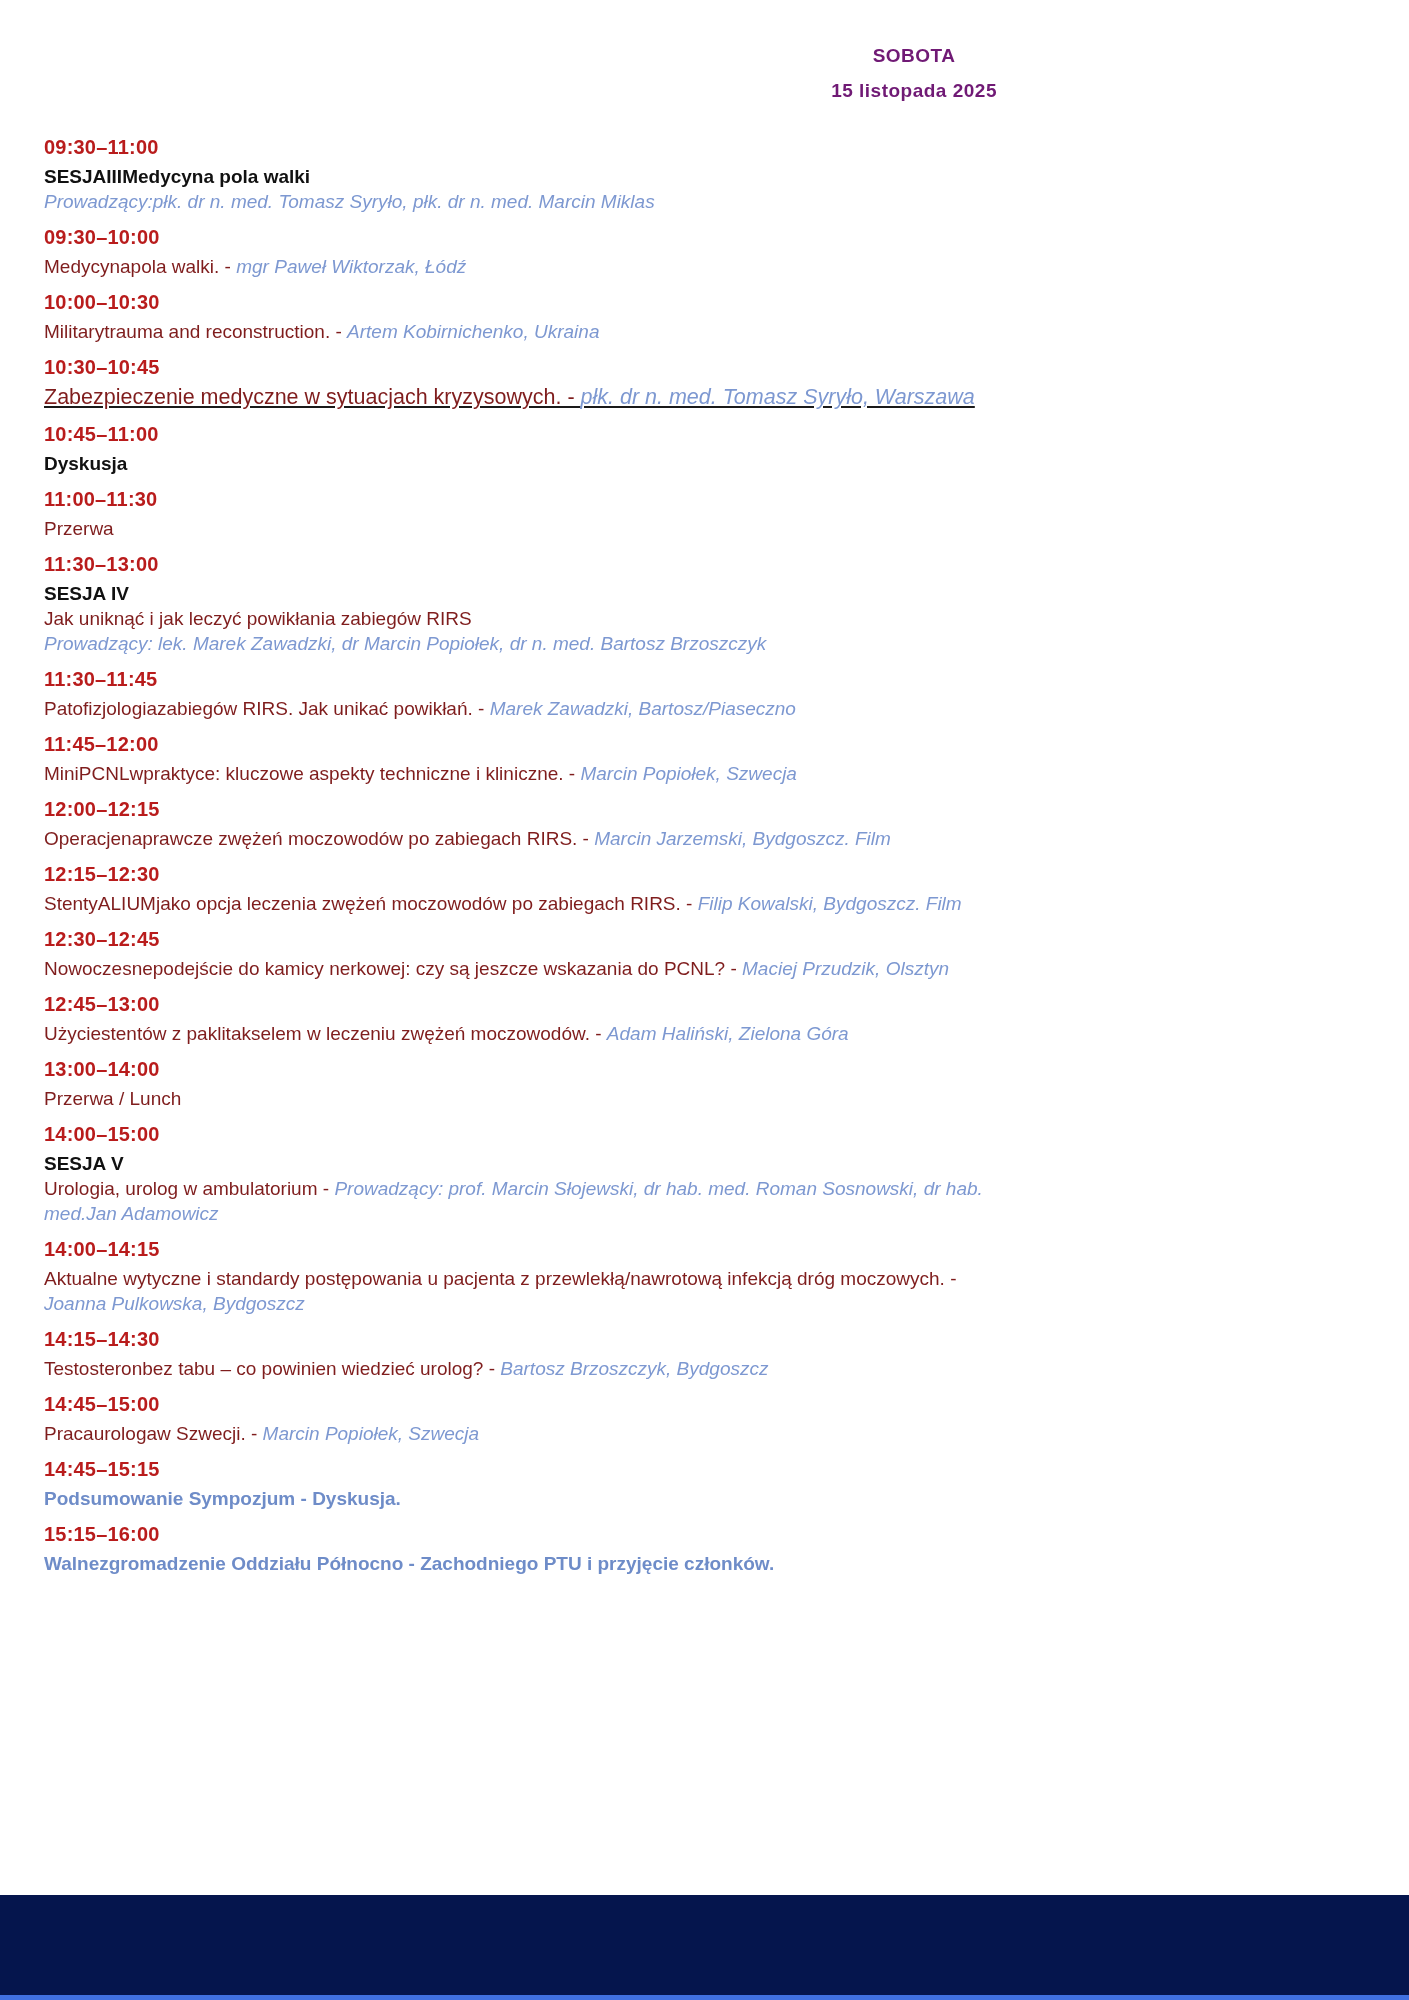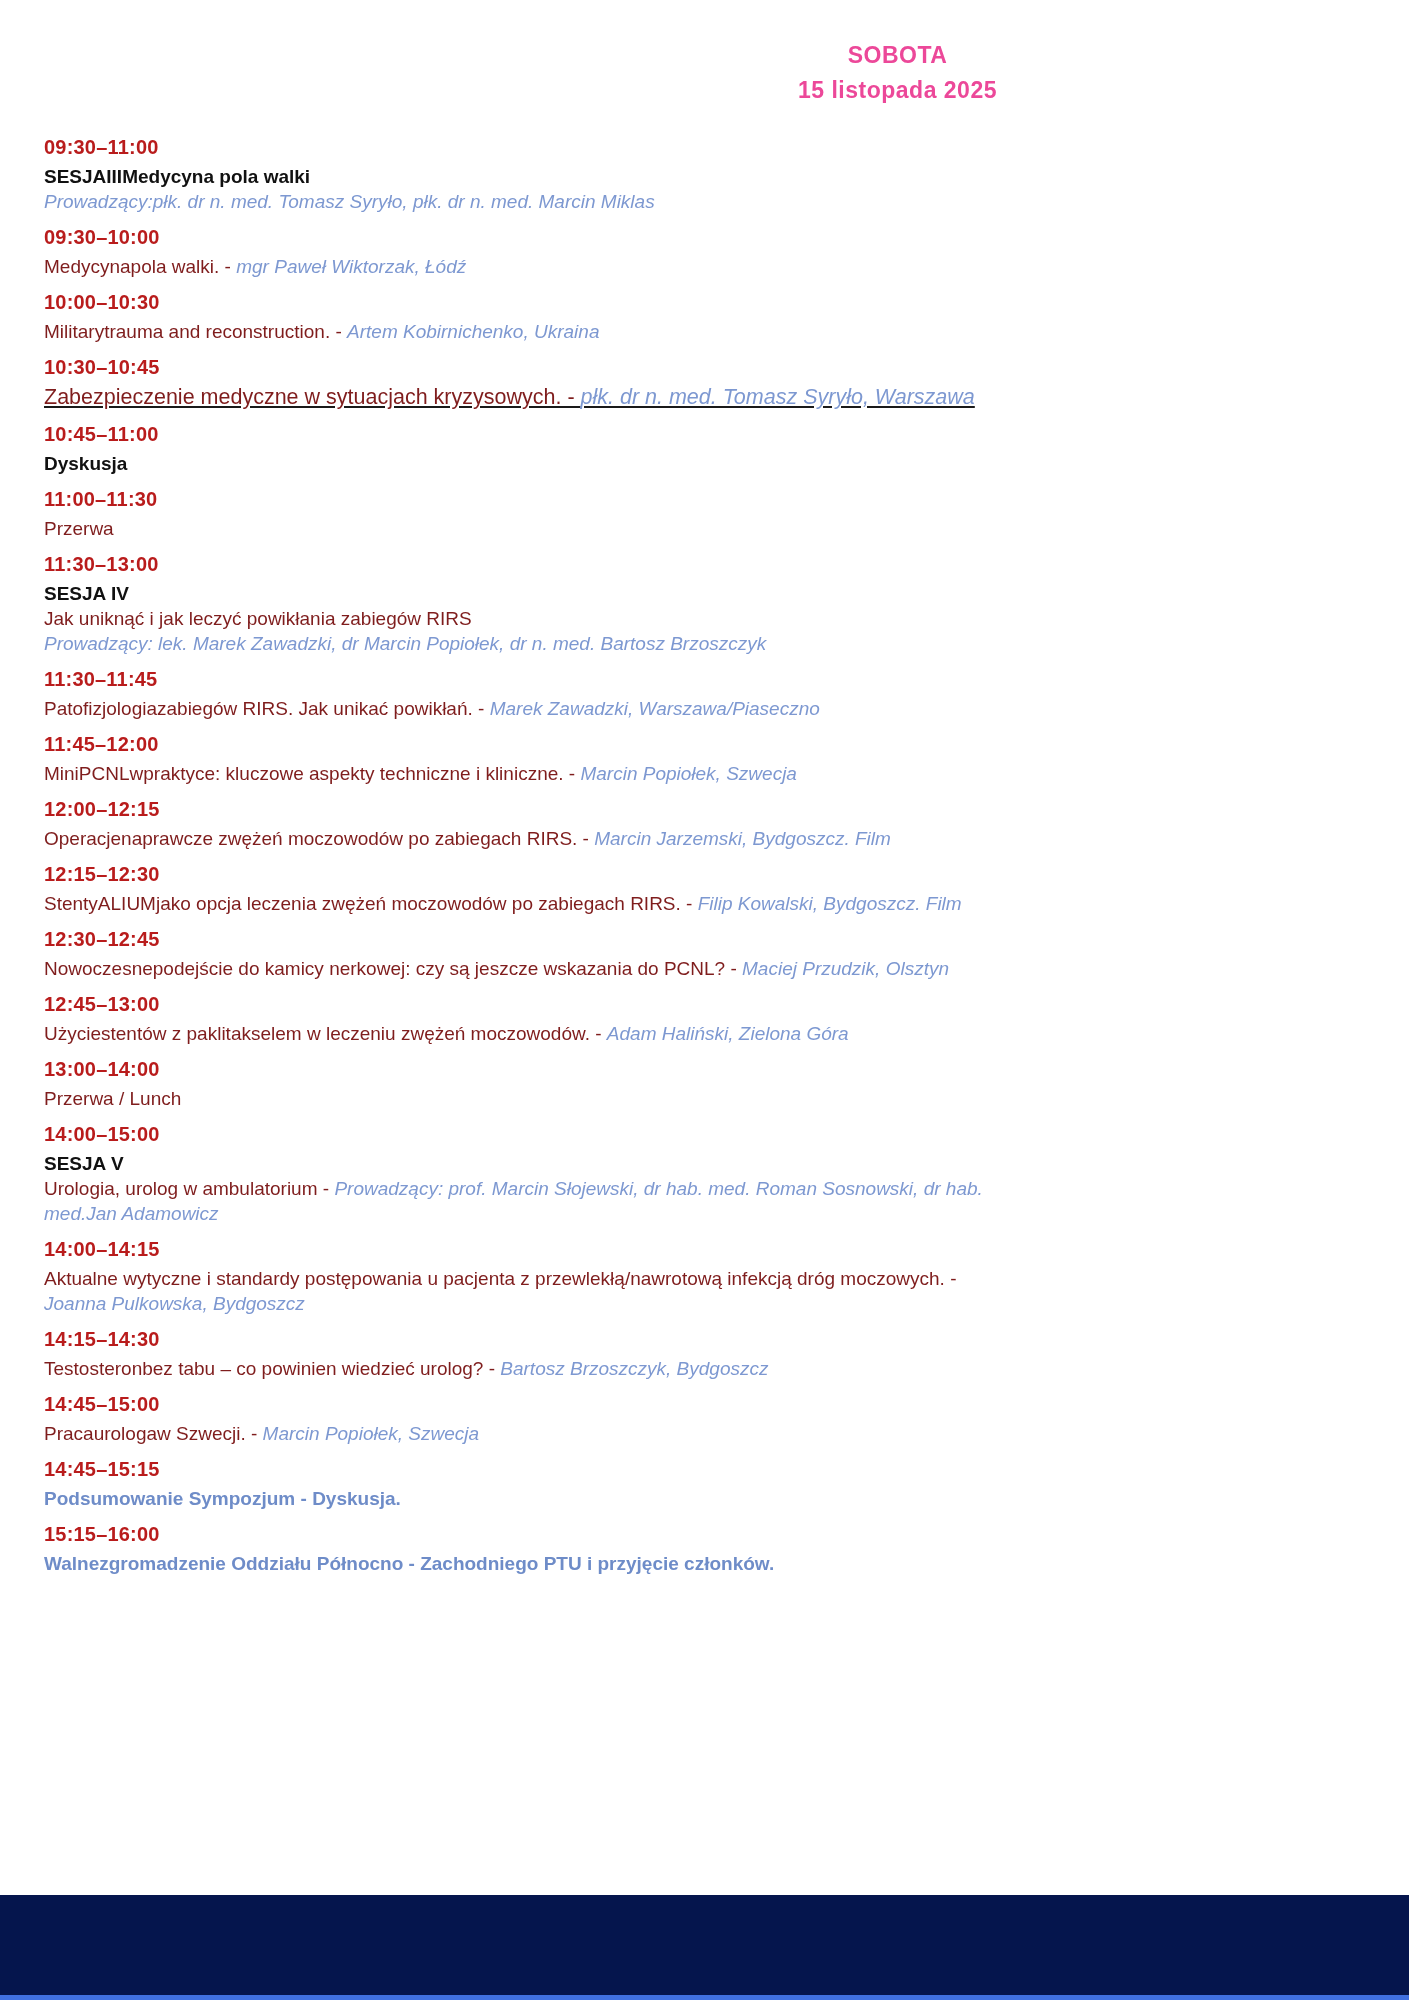--- a/index.html
+++ b/index.html
@@ -12,23 +12,23 @@
     font-family: "Liberation Sans", sans-serif;
     color: #1a1a1a;
   }
   .header {
     padding-top: 38px;
     margin-left: auto;
     margin-right: 412px;
     width: max-content;
     text-align: center;
     font-weight: 700;
-    font-size: 23px;
+    font-size: 19px;
     line-height: 35px;
-    color: #ec4899;
+    color: #701a75;
     letter-spacing: 0.5px;
   }
   .schedule {
     margin-top: 28px;
     padding-left: 44px;
     padding-right: 400px;
   }
   .entry { margin-top: 12px; }
   .entry:first-child { margin-top: 0; }
   .time {
@@ -104,21 +104,21 @@
       <div class="line"><span class="part p">Przerwa</span></div>
     </div>
     <div class="entry">
       <div class="time">11:30–13:00</div>
       <div class="line"><span class="part b">SESJA IV</span></div>
       <div class="line"><span class="part p">Jak uniknąć i jak leczyć powikłania zabiegów RIRS</span></div>
       <div class="line"><span class="part s">Prowadzący: lek. Marek Zawadzki, dr Marcin Popiołek, dr n. med. Bartosz Brzoszczyk</span></div>
     </div>
     <div class="entry">
       <div class="time">11:30–11:45</div>
-      <div class="line"><span class="part p">Patofizjologiazabiegów RIRS. Jak unikać powikłań. - </span><span class="part s">Marek Zawadzki, Warszawa/Piaseczno</span></div>
+      <div class="line"><span class="part p">Patofizjologiazabiegów RIRS. Jak unikać powikłań. - </span><span class="part s">Marek Zawadzki, Bartosz/Piaseczno</span></div>
     </div>
     <div class="entry">
       <div class="time">11:45–12:00</div>
       <div class="line"><span class="part p">MiniPCNLwpraktyce: kluczowe aspekty techniczne i kliniczne. - </span><span class="part s">Marcin Popiołek, Szwecja</span></div>
     </div>
     <div class="entry">
       <div class="time">12:00–12:15</div>
       <div class="line"><span class="part p">Operacjenaprawcze zwężeń moczowodów po zabiegach RIRS. - </span><span class="part s">Marcin Jarzemski, Bydgoszcz. Film</span></div>
     </div>
     <div class="entry">

